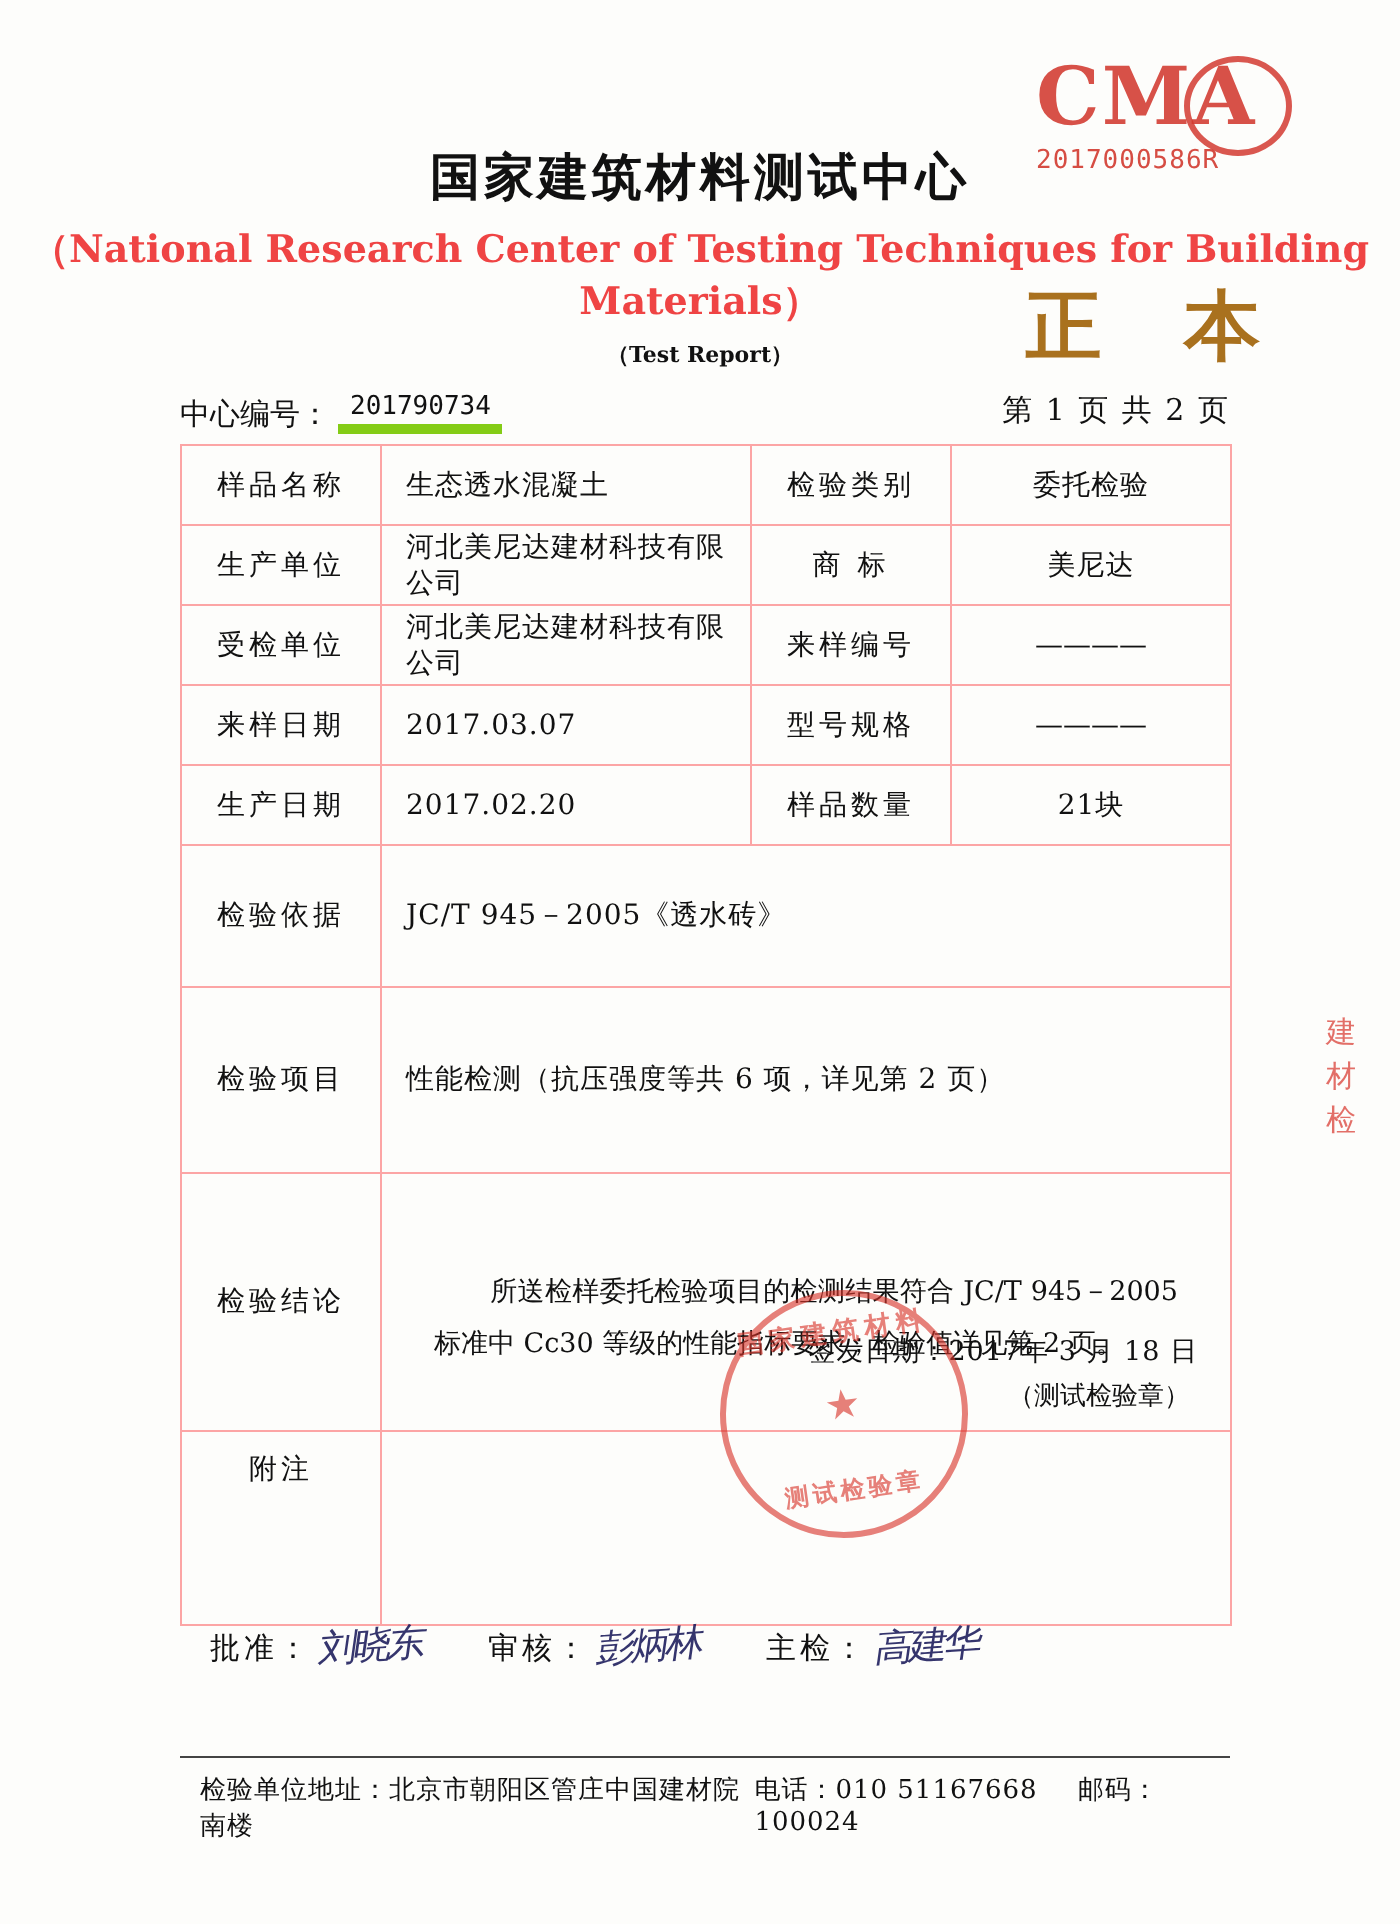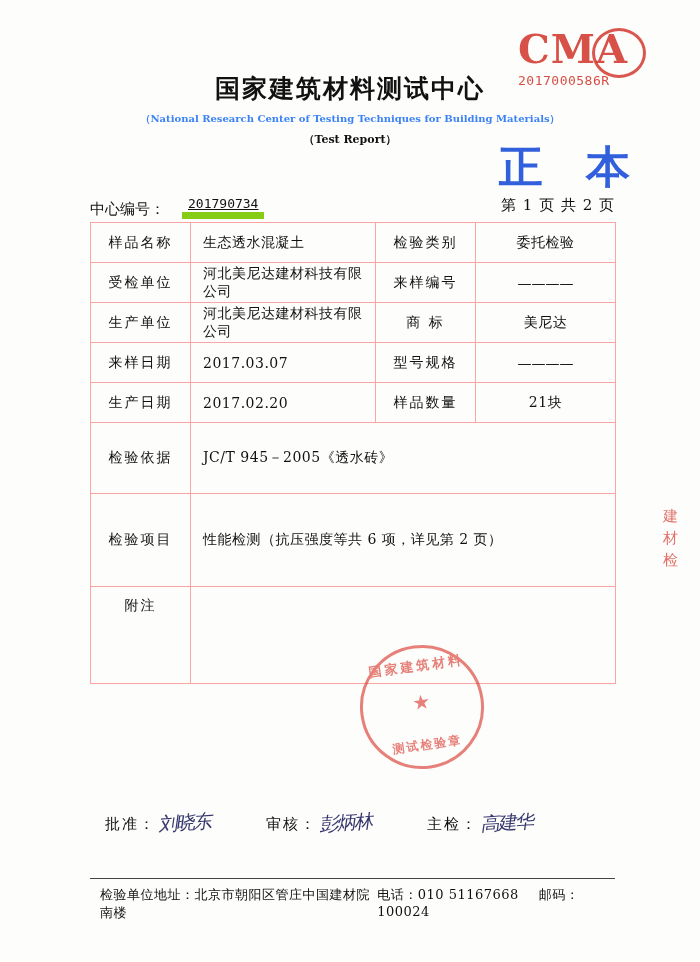--- a/index.html
+++ b/index.html
@@ -31,24 +31,24 @@
   }
   .title-cn {
     font-family: "DejaVu Serif", "Liberation Serif", serif;
     font-size: 25px;
     font-weight: bold;
     letter-spacing: 2px;
     color: #111;
   }
   .title-en {
     font-family: "DejaVu Serif", "Liberation Serif", serif;
-    font-size: 10px;
+    font-size: 19px;
     font-weight: bold;
     margin-top: 7px;
-    color: #3b82f6;
+    color: #ef4444;
   }
   .report-cn {
     font-family: "DejaVu Serif", "Liberation Serif", serif;
     font-size: 25px;
     font-weight: bold;
     letter-spacing: 8px;
     margin-top: 18px;
     color: #111;
   }
   .report-en {
@@ -93,23 +93,23 @@
     letter-spacing: .5px;
     opacity: .9;
     margin-top: 1px;
   }
 
   
   .zhengben {
     position: absolute;
     top: 138px;
     right: 56px;
-    color: #1d4ed8;
-    font-family: "DejaVu Serif", "Liberation Serif", serif;
-    font-size: 44px;
+    color: #a16207;
+    font-family: "DejaVu Serif", "Liberation Serif", serif;
+    font-size: 38px;
     font-weight: bold;
     letter-spacing: 14px;
     opacity: .9;
   }
 
   
   .meta-row {
     position: absolute;
     top: 196px;
     left: 90px;
@@ -120,26 +120,25 @@
   }
   .meta-left {
     position: absolute;
     left: 0;
     top: 0;
     display: flex;
     align-items: flex-end;
   }
   .meta-label { font-size: 15px; }
   .meta-value {
-    margin-left: 17px;
-    border-bottom: 7px solid #84cc16;
+    margin-left: 4px;
+    border-bottom: 5px solid #84cc16;
     padding: 0 6px 1px 6px;
     font-family: "DejaVu Sans Mono", "Liberation Mono", monospace;
     font-size: 13px;
-    text-decoration: underline;
   }
   .meta-right {
     position: absolute;
     right: 0;
     top: 0;
     font-size: 15px;
     letter-spacing: 1px;
   }
 
   
@@ -269,21 +268,21 @@
   .sig-row {
     position: absolute;
     top: 810px;
     left: 105px;
     right: 90px;
     height: 50px;
     font-family: "DejaVu Serif", "Liberation Serif", serif;
     font-size: 15px;
     display: flex;
     justify-content: flex-start;
-    gap: 55px;
+    gap: 33px;
   }
   .sig-item {
     position: relative;
     display: flex;
     align-items: baseline;
   }
   .sig-label { letter-spacing: 2px; }
   .sig-scribble {
     font-family: "DejaVu Serif", "Liberation Serif", serif;
     font-size: 19px;
@@ -352,30 +351,30 @@
         <col style="width:140px">
     </colgroup>
     <tbody>
       <tr class="row-h">
         <td class="lbl">样品名称</td>
         <td class="val-left">生态透水混凝土</td>
         <td class="lbl">检验类别</td>
         <td class="val">委托检验</td>
       </tr>
       <tr class="row-h">
+        <td class="lbl">生产单位</td>
+        <td class="val-left">河北美尼达建材科技有限公司</td>
+        <td class="lbl">商     标</td>
+        <td class="val">美尼达</td>
+      </tr>
+      <tr class="row-h">
         <td class="lbl">受检单位</td>
         <td class="val-left">河北美尼达建材科技有限公司</td>
         <td class="lbl">来样编号</td>
         <td class="val dash">————</td>
-      </tr>
-      <tr class="row-h">
-        <td class="lbl">生产单位</td>
-        <td class="val-left">河北美尼达建材科技有限公司</td>
-        <td class="lbl">商     标</td>
-        <td class="val">美尼达</td>
       </tr>
       <tr class="row-h">
         <td class="lbl">来样日期</td>
         <td class="val-left">2017.03.07</td>
         <td class="lbl">型号规格</td>
         <td class="val dash">————</td>
       </tr>
       <tr class="row-h">
         <td class="lbl">生产日期</td>
         <td class="val-left">2017.02.20</td>
@@ -384,20 +383,30 @@
       </tr>
       <tr>
         <td class="lbl basis-cell">检验依据</td>
         <td class="val-left basis-cell" colspan="3">JC/T 945－2005《透水砖》</td>
       </tr>
       <tr>
         <td class="lbl items-cell">检验项目</td>
         <td class="val-left items-cell" colspan="3">性能检测（抗压强度等共 6 项，详见第 2 页）</td>
       </tr>
       <tr>
+        <td class="lbl concl-cell" style="vertical-align:middle">检验结论</td>
+        <td class="concl-cell" colspan="3">
+          <div class="concl-text">
+            <span class="concl-indent"></span><span>所送检样委托检验项目的检测结果符合 JC/T 945－2005 标准中 Cc30 等级的性能指标要求；检验值详见第 2 页。</span>
+          </div>
+          <div class="sign-line">签发日期：2017年 3 月 18 日</div>
+          <div class="sign-line2">（测试检验章）</div>
+        </td>
+      </tr>
+      <tr>
         <td class="lbl notes-cell" style="vertical-align:top;padding-top:10px">附注</td>
         <td class="val-left notes-cell" colspan="3"></td>
       </tr>
     </tbody>
   </table>
 
   <div class="seal">
     <div class="seal-top">国家建筑材料</div>
     <div class="seal-star">★</div>
     <div class="seal-bottom">测试检验章</div>

